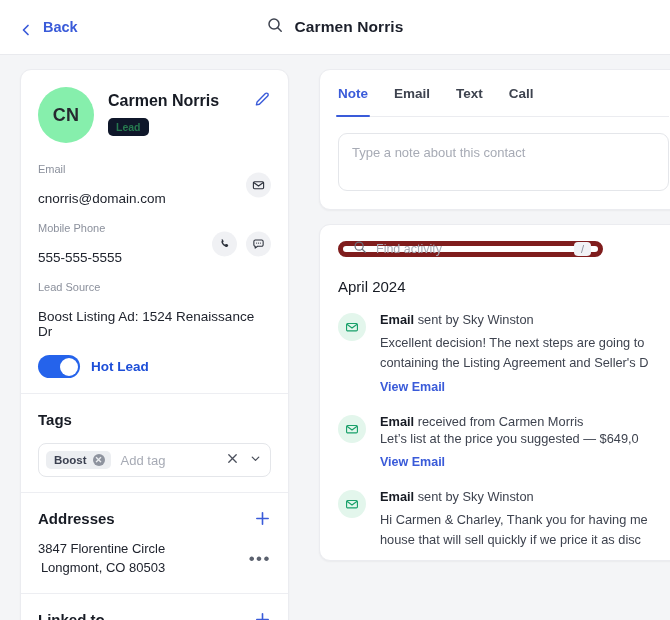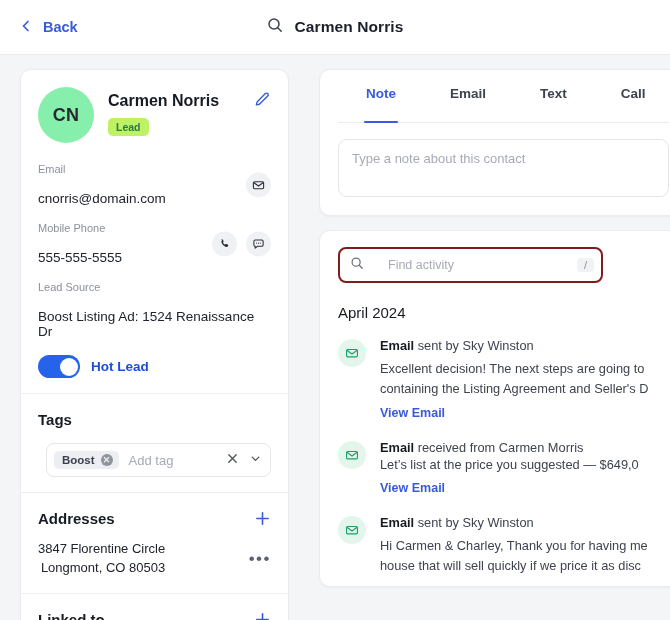--- a/index.html
+++ b/index.html
@@ -14,21 +14,21 @@
 
   
   .topbar {
     height: 55px; background: #ffffff;
     display: flex; align-items: center;
     padding: 0 20px;
     border-bottom: 1px solid #e9eaee;
     position: relative;
   }
   .back-link {
-    display: flex; align-items: flex-start; gap: 11px;
+    display: flex; align-items: flex-end; gap: 11px;
     color: #3a5bd9; font-size: 14.5px; font-weight: 700;
     cursor: pointer;
   }
   .chev-left { width: 12px; height: 12px; display: block; }
   .topbar-center {
     position: absolute; left: 0; right: 0;
     display: flex; align-items: center; justify-content: center;
     gap: 12px; pointer-events: none;
   }
   .topbar-center .search-ic { pointer-events: auto; cursor: pointer; }
@@ -57,21 +57,21 @@
   .avatar {
     width: 56px; height: 56px; border-radius: 50%;
     background: #86efac; color: #26292f;
     display: flex; align-items: center; justify-content: center;
     font-size: 18px; font-weight: 700; letter-spacing: .3px;
     flex: 0 0 56px;
   }
   .prof-name { font-size: 16px; font-weight: 700; color: #171b24; margin-top: 5px; }
   .badge-lead {
     display: inline-block; margin-top: 8px;
-    background: #bef264; color: #26794f;
+    background: #0f172a; color: #26794f;
     font-size: 10.5px; font-weight: 700;
     border-radius: 5px; padding: 3px 8px;
   }
   .edit-btn {
     position: absolute; right: 0; top: 4px;
     width: 18px; height: 18px; cursor: pointer;
   }
 
   .field { margin-top: 16px; position: relative; }
   .field:first-child { margin-top: 0; }
@@ -100,21 +100,20 @@
 
   .sec-title { font-size: 15px; font-weight: 700; color: #171b24; }
   .sec-head { display: flex; align-items: center; justify-content: space-between; }
   .plus-btn { width: 17px; height: 17px; cursor: pointer; }
 
   
   .tag-input {
     margin-top: 15px; border: 1px solid #e4e6ea; border-radius: 8px;
     height: 34px; display: flex; align-items: center; padding: 0 8px 0 7px;
     background: #fff;
-    margin-left: 8px;
   }
   .chip {
     display: flex; align-items: center; gap: 6px;
     background: #eceef1; border-radius: 5px; padding: 3px 6px 3px 8px;
     font-size: 11.5px; font-weight: 700; color: #3b4050;
     cursor: pointer;
   }
   .chip-x {
     width: 12px; height: 12px; border-radius: 50%; background: #8e939e;
     display: flex; align-items: center; justify-content: center;
@@ -134,37 +133,37 @@
   .badge-spouse {
     background: #eceef1; color: #585d6a; font-size: 10.5px; font-weight: 700;
     border-radius: 9px; padding: 3px 9px;
   }
 
   
   .note-card { padding: 16px 18px 18px 18px; margin-right: -18px; }
   .tabs { display: flex; gap: 26px; border-bottom: 1px solid #ebecf0; }
   .tab {
     font-size: 13.5px; font-weight: 700; color: #3e434f;
-    padding-bottom: 21px; cursor: pointer; position: relative; margin-left: 28px;
+    padding-bottom: 15px; cursor: pointer; position: relative;
   }
   .tab.active { color: #3a5bd9; }
   .tab.active::after {
     content: ""; position: absolute; left: -2px; right: -2px; bottom: -1px;
     height: 2.5px; background: #3a5bd9; border-radius: 2px;
   }
   .note-box {
     margin-top: 16px; border: 1px solid #e4e6ea; border-radius: 9px;
     height: 58px; padding: 11px 13px; font-size: 13px; color: #a7abb5;
     cursor: text;
   }
 
   .activity-card { margin-top: 14px; padding: 16px 18px 0 18px; margin-right: -18px; }
   .find-box {
-    border: 2px solid #7f1d1d; border-radius: 8px; height: 36px; width: 265px;
-    display: flex; align-items: center; gap: 24px; padding: 0 7px 0 10px;
+    border: 5px solid #7f1d1d; border-radius: 8px; height: 16px; width: 265px;
+    display: flex; align-items: center; gap: 9px; padding: 0 7px 0 10px;
   }
   .find-ph { font-size: 12.5px; color: #a7abb5; flex: 1; }
   .slash {
     background: #f1f2f5; color: #8b909c; border-radius: 4px;
     font-size: 11px; padding: 1px 7px;
   }
   .month { font-size: 15px; font-weight: 400; color: #171b24; margin: 21px 0 8px 0; }
 
   .act { display: flex; gap: 14px; padding: 9px 0 10px 0; }
   .act-ic {

